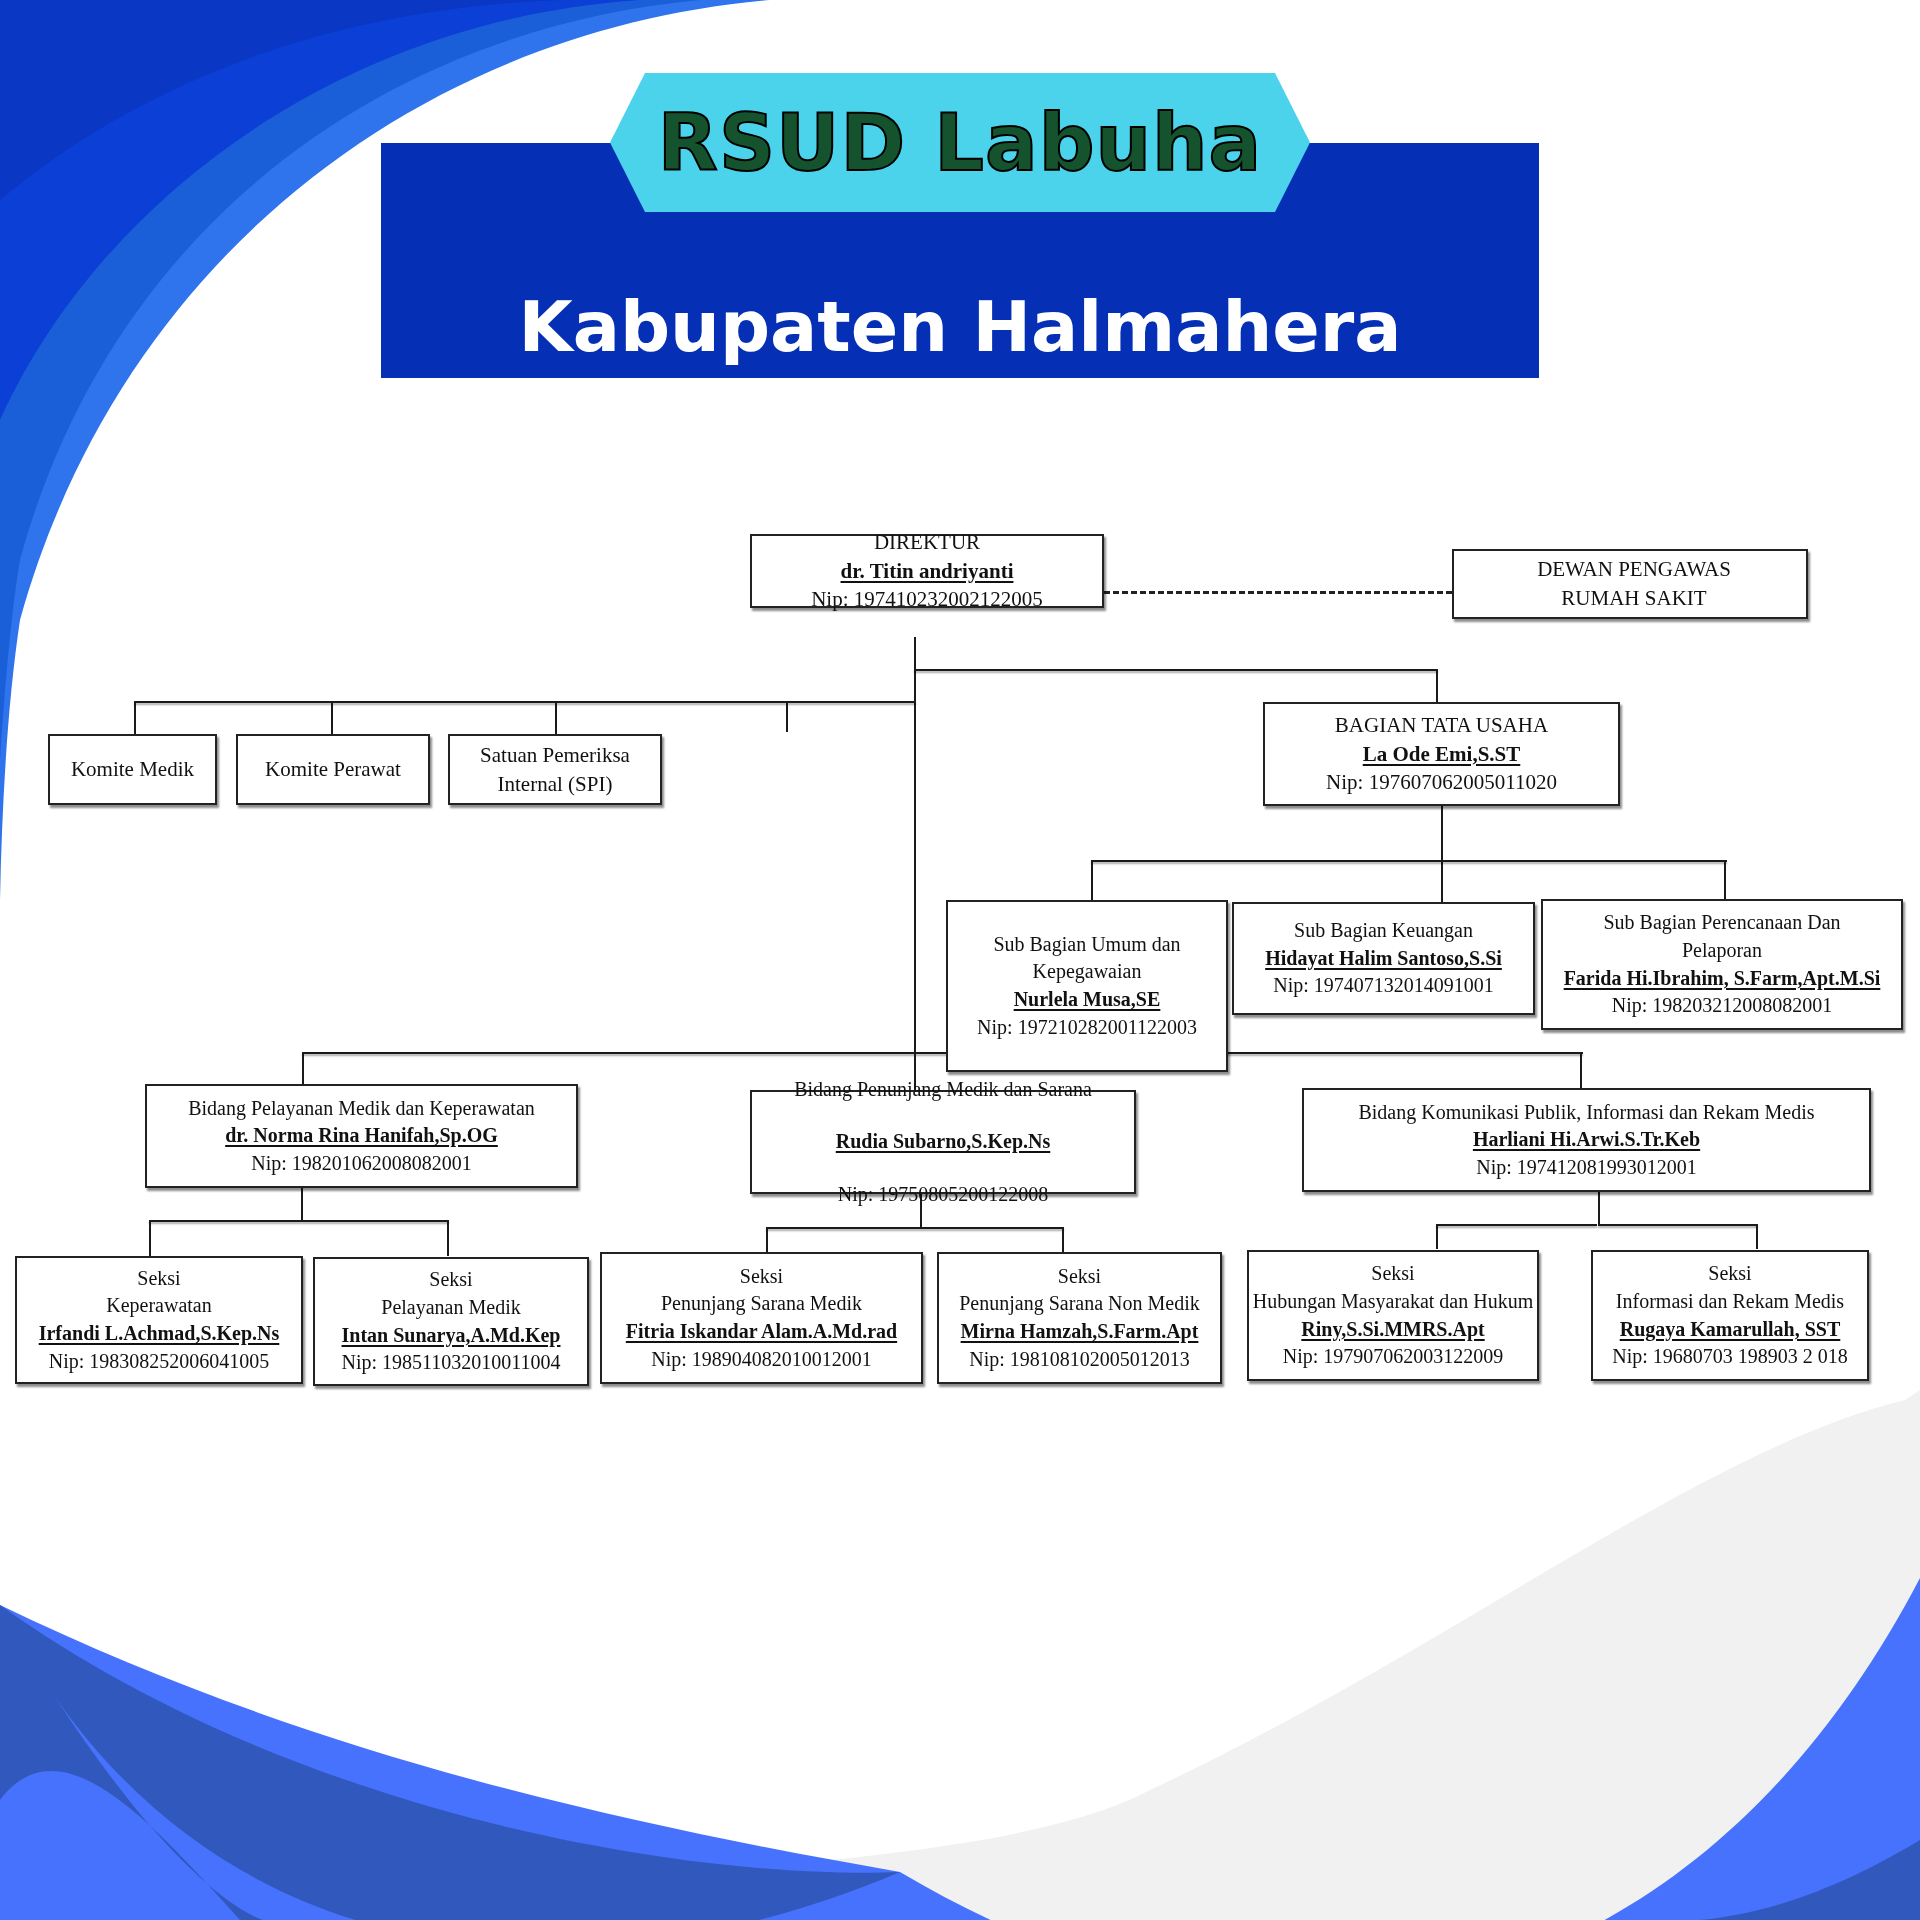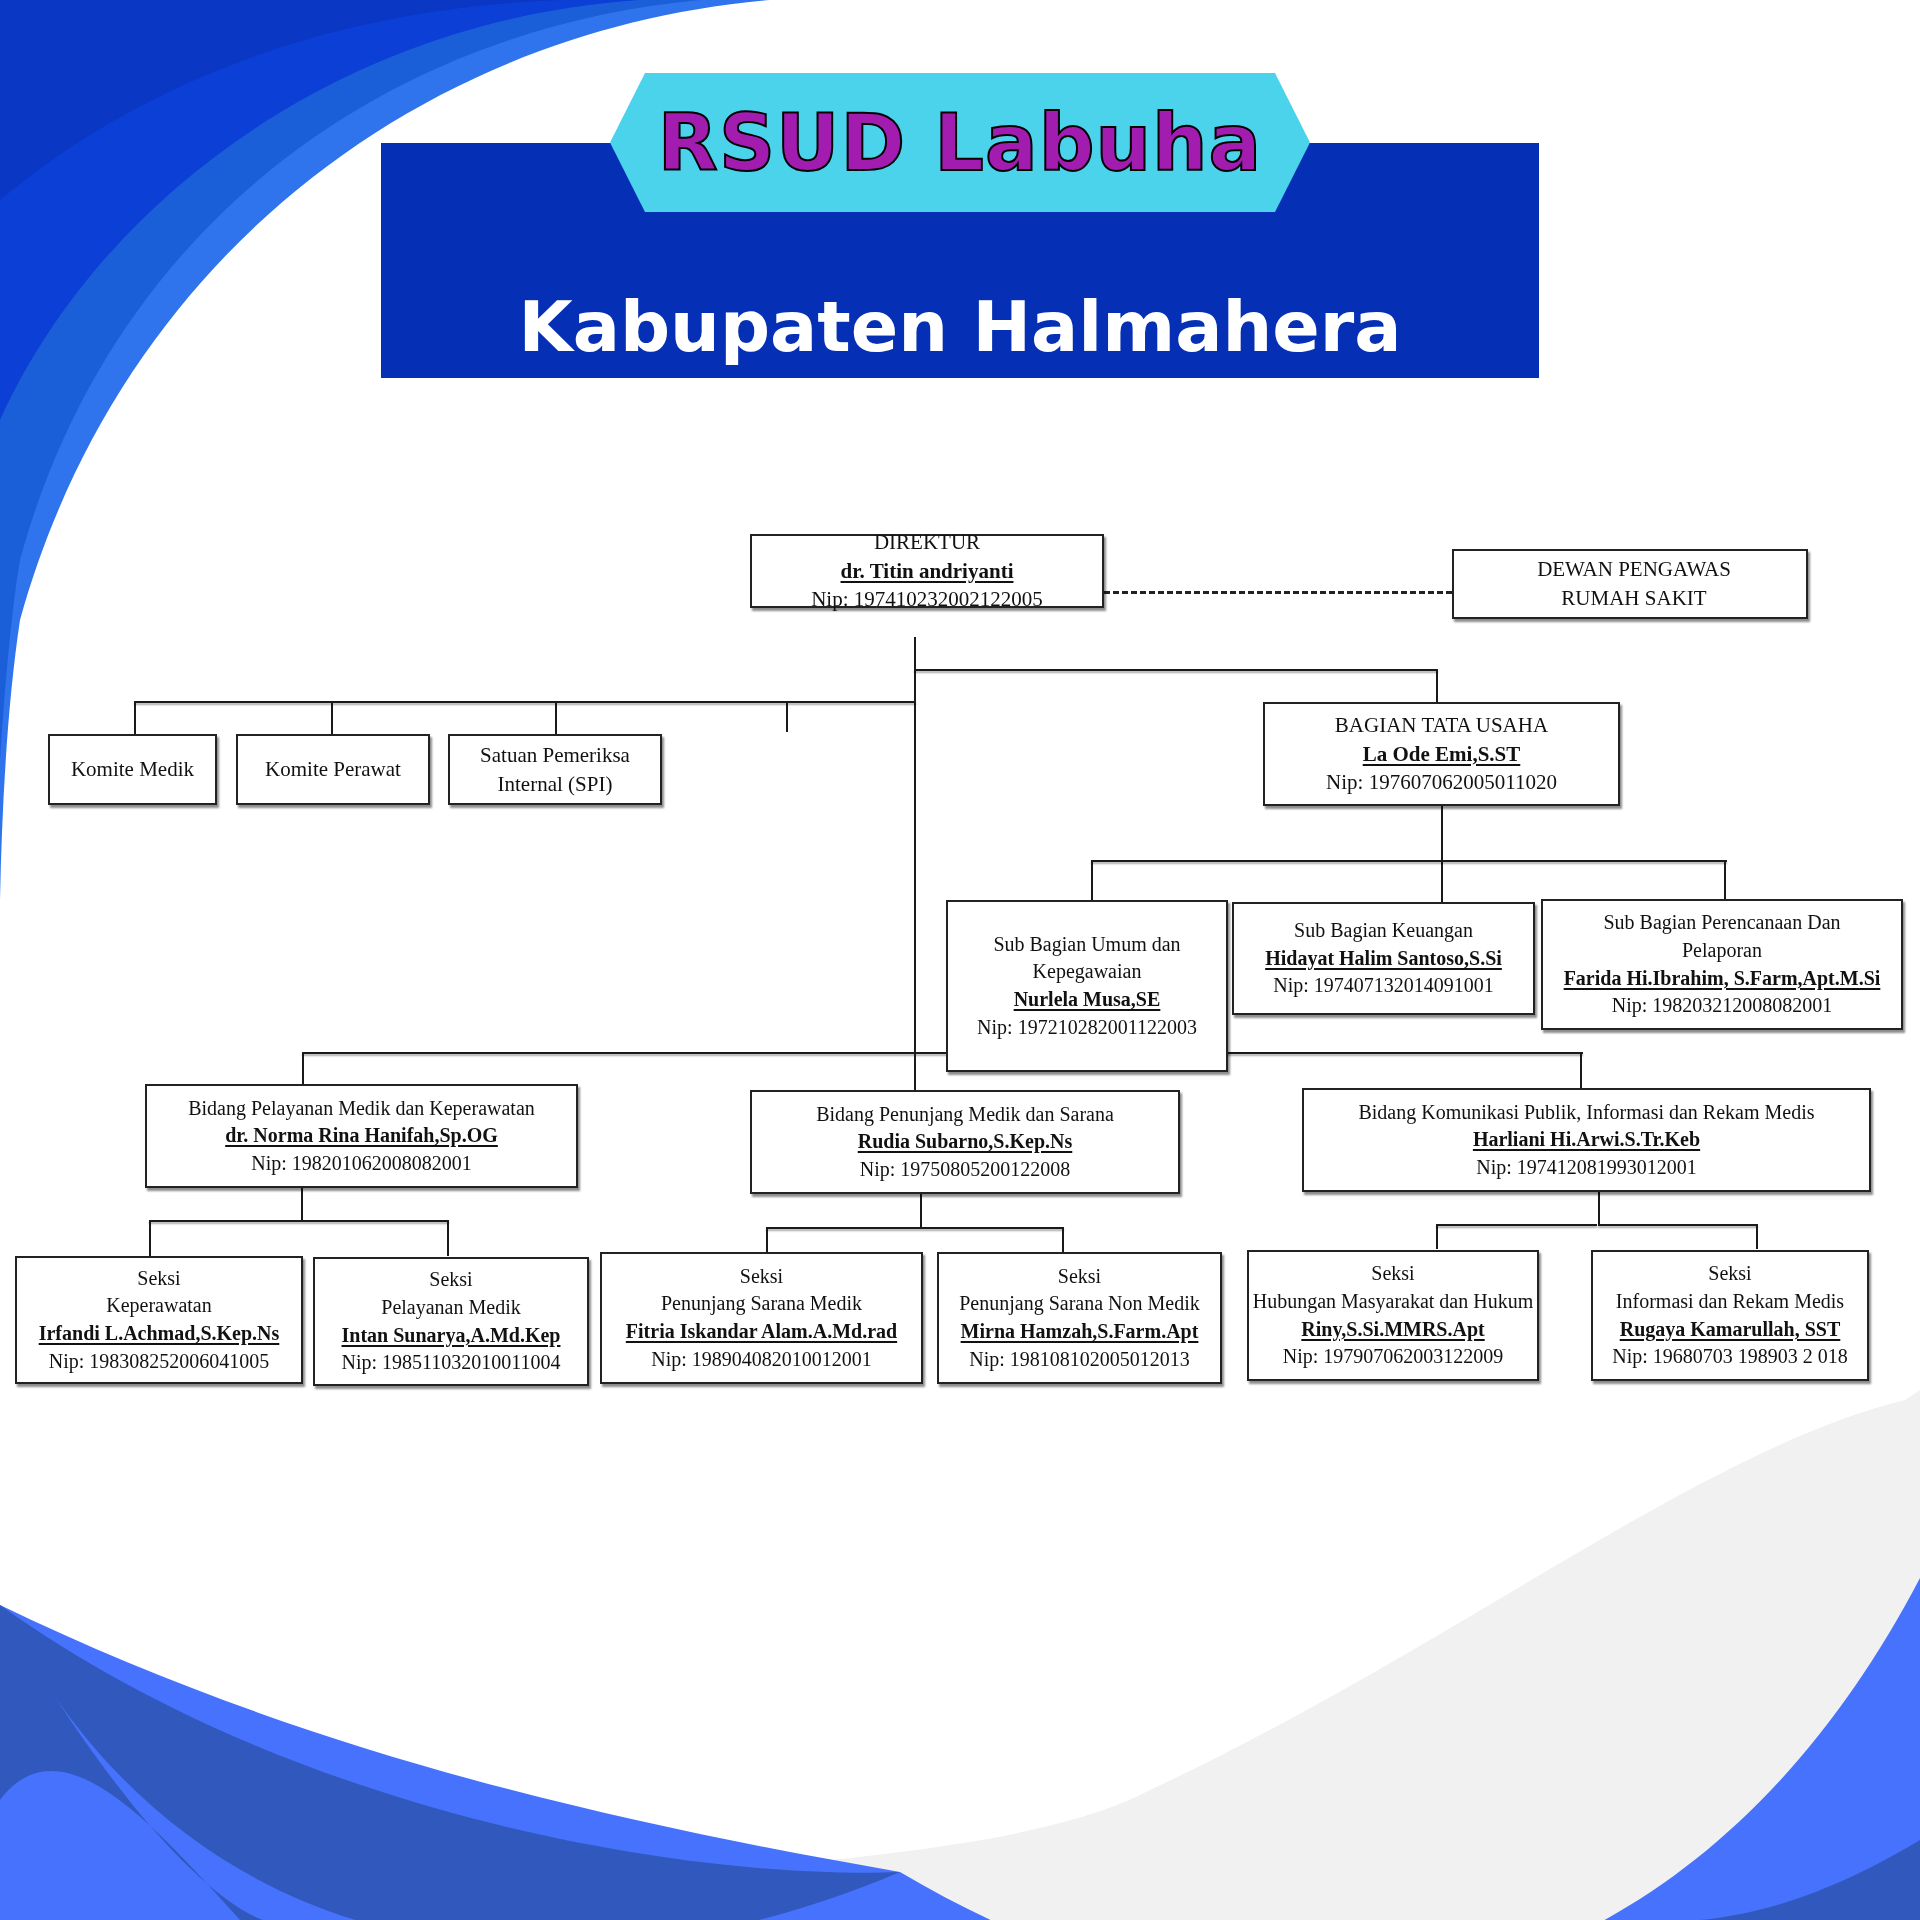--- a/index.html
+++ b/index.html
@@ -14,21 +14,21 @@
     background: #0530b5; z-index: 2;
   }
   .title-hex {
     position: absolute; left: 610px; top: 73px; width: 700px; height: 139px;
     background: #4cd3ec; z-index: 3;
     clip-path: polygon(5% 0%, 95% 0%, 100% 50%, 95% 100%, 5% 100%, 0% 50%);
     display: flex; align-items: center; justify-content: center;
   }
   .title-main {
     font-family: "DejaVu Sans", "Liberation Sans", sans-serif;
-    font-weight: 900; font-size: 78px; color: #a21caf; letter-spacing: 1px;
+    font-weight: 900; font-size: 78px; color: #14532d; letter-spacing: 1px;
     -webkit-text-stroke: 2px #000;
   }
   .title-sub {
     position: absolute; left: 381px; top: 250px; width: 1158px; text-align: center;
     font-family: "DejaVu Sans", "Liberation Sans", sans-serif;
     font-weight: bold; font-size: 70px; color: #ffffff; z-index: 4; margin-top: 36px;
   }
   .chart { position: absolute; left: 0; top: 0; width: 1920px; height: 1920px; z-index: 5; }
   .line { position: absolute; background: #1a1a1a; }
   .h { height: 2px; box-shadow: 0 2px 2px rgba(0,0,0,0.35); }
@@ -153,21 +153,21 @@
     <span class="t">Pelaporan</span>
     <span class="n">Farida Hi.Ibrahim, S.Farm,Apt.M.Si</span>
     <span class="p">Nip: 198203212008082001</span>
   </div>
 
   <div class="box" style="left:145px; top:1084px; width:433px; height:104px;">
     <span class="t">Bidang Pelayanan Medik dan Keperawatan</span>
     <span class="n">dr. Norma Rina Hanifah,Sp.OG</span>
     <span class="p">Nip: 198201062008082001</span>
   </div>
-  <div class="box" style="left:750px; top:1090px; width:430px; height:104px;">
+  <div class="box" style="left:750px; top:1090px; width:386px; height:104px;gap:25px;">
     <span class="t">Bidang Penunjang Medik dan Sarana</span>
     <span class="n">Rudia Subarno,S.Kep.Ns</span>
     <span class="p">Nip: 19750805200122008</span>
   </div>
   <div class="box" style="left:1302px; top:1088px; width:569px; height:104px;">
     <span class="t">Bidang Komunikasi Publik, Informasi dan Rekam Medis</span>
     <span class="n">Harliani Hi.Arwi.S.Tr.Keb</span>
     <span class="p">Nip: 197412081993012001</span>
   </div>
 

